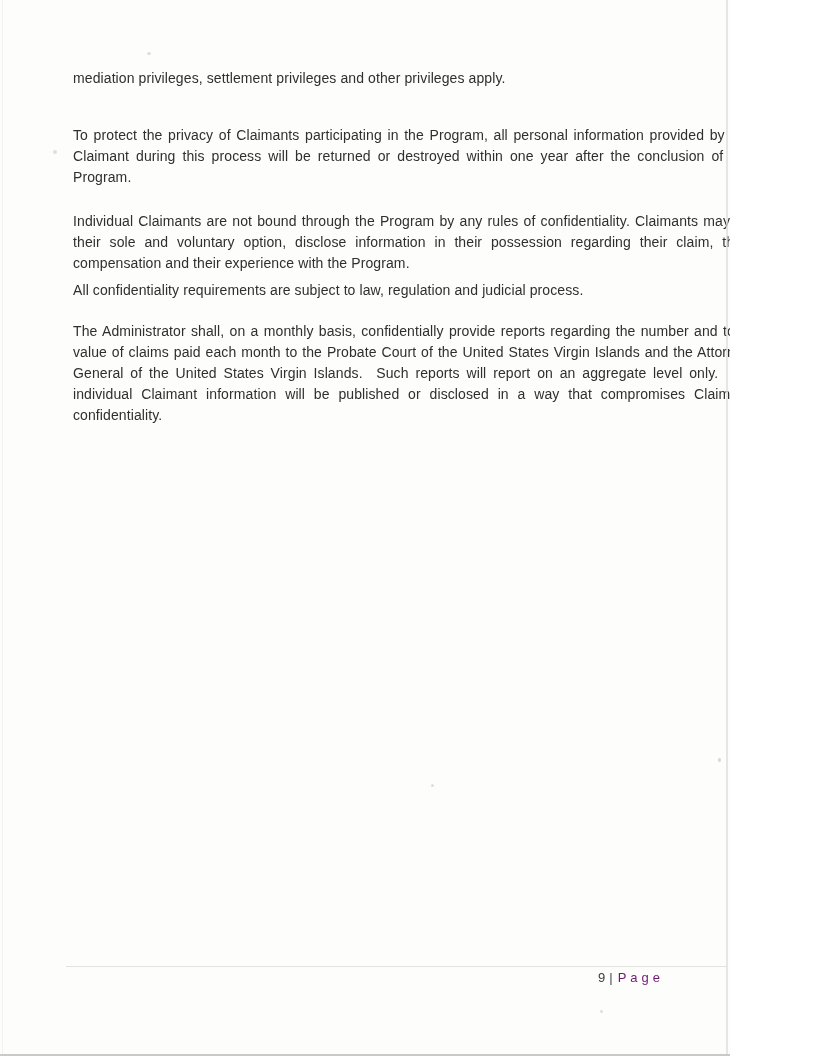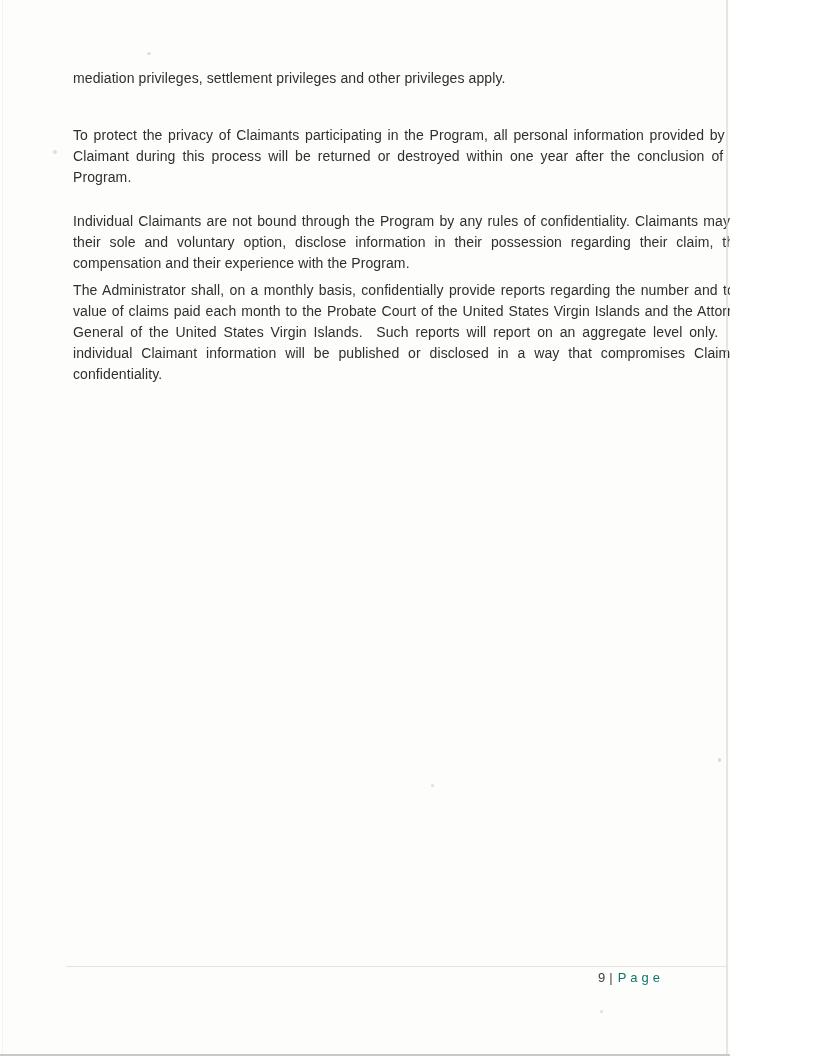--- a/index.html
+++ b/index.html
@@ -66,21 +66,21 @@
   }
   .f-num {
     color: #3d3d3d;
     margin-right: 4px;
   }
   .f-sep {
     color: #4a4a4a;
     margin-right: 5px;
   }
   .f-label {
-    color: #0f766e;
+    color: #701a75;
     letter-spacing: 4px;
   }
   .edge {
     position: absolute;
     pointer-events: none;
   }
   .edge-left {
     left: 2px; top: 0; bottom: 0; width: 1px;
     background: #ebebe8;
     opacity: 0.6;
@@ -110,20 +110,21 @@
 
 <div class="page">
 
   <div class="content">
     <p class="para p1">mediation privileges, settlement privileges and other privileges apply.</p>
 
     <p class="para p2">To protect the privacy of Claimants participating in the Program, all personal information provided by the Claimant during this process will be returned or destroyed within one year after the conclusion of the Program.</p>
 
     <p class="para p3">Individual Claimants are not bound through the Program by any rules of confidentiality. Claimants may, at their sole and voluntary option, disclose information in their possession regarding their claim, their compensation and their experience with the Program.</p>
 
+    <p class="para p4">All confidentiality requirements are subject to law, regulation and judicial process.</p>
 
 
     <p class="para p5">The Administrator shall, on a monthly basis, confidentially provide reports regarding the number and total value of claims paid each month to the Probate Court of the United States Virgin Islands and the Attorney General of the United States Virgin Islands.  Such reports will report on an aggregate level only.  No individual Claimant information will be published or disclosed in a way that compromises Claimant confidentiality.</p>
   </div>
 
   <div class="footer-line"></div>
 
   <div class="footer">
     <span class="f-num">9</span><span class="f-sep">|</span><span class="f-label">Page</span>
   </div>

